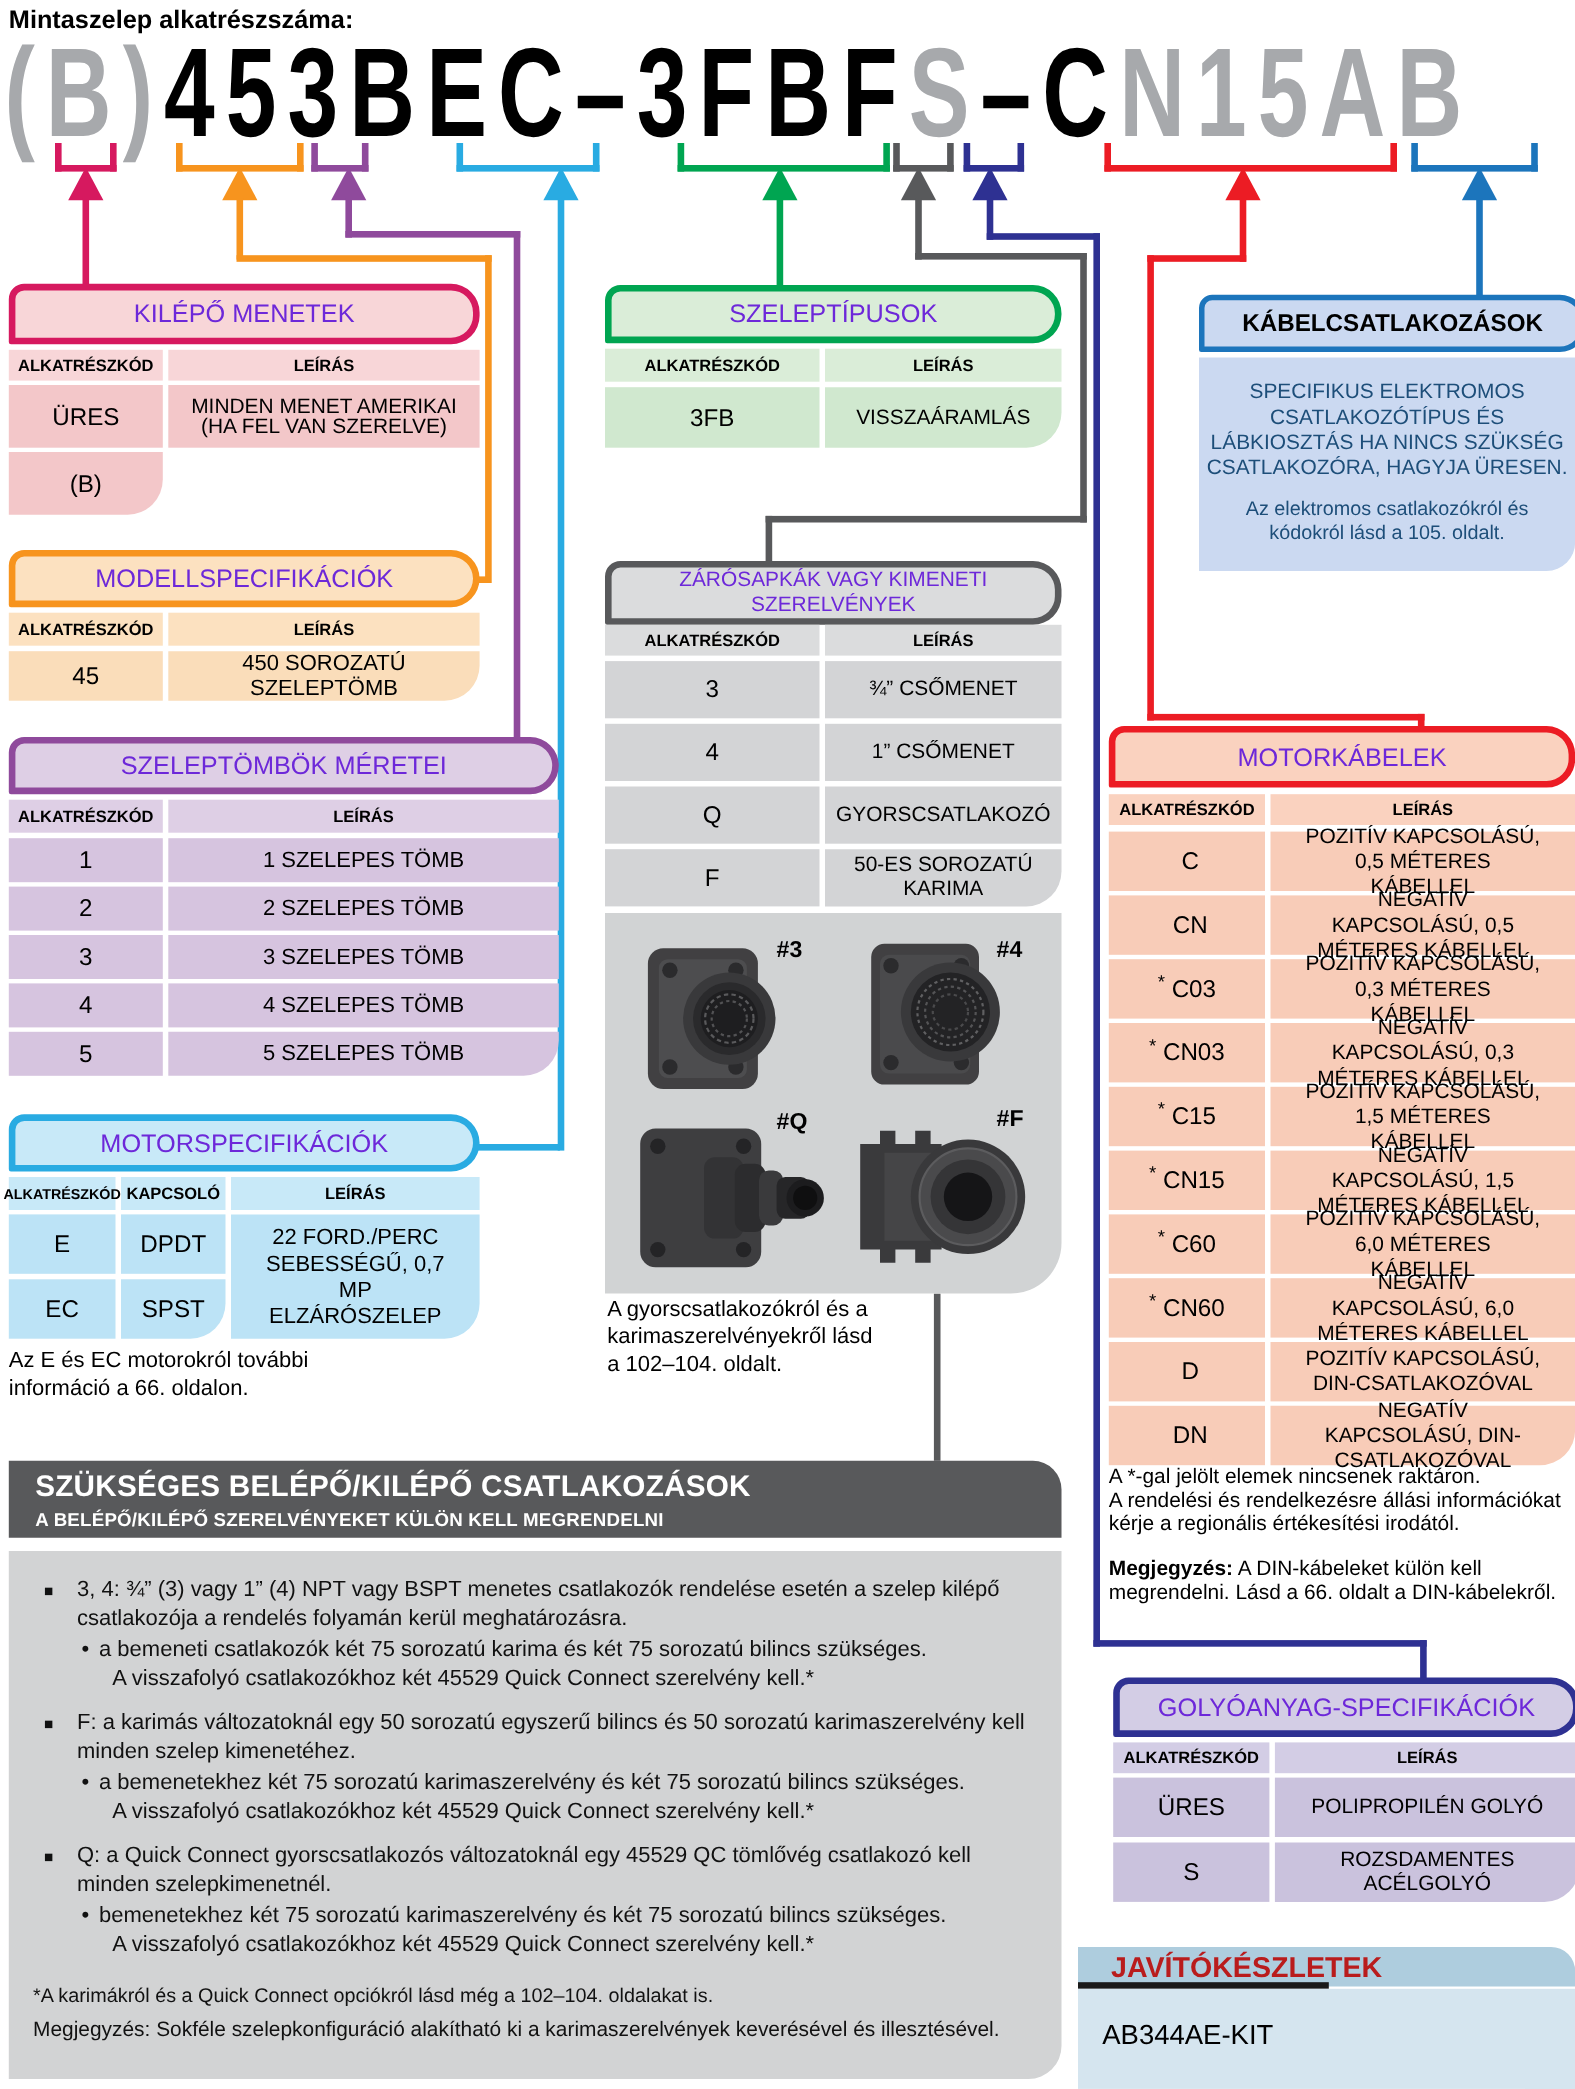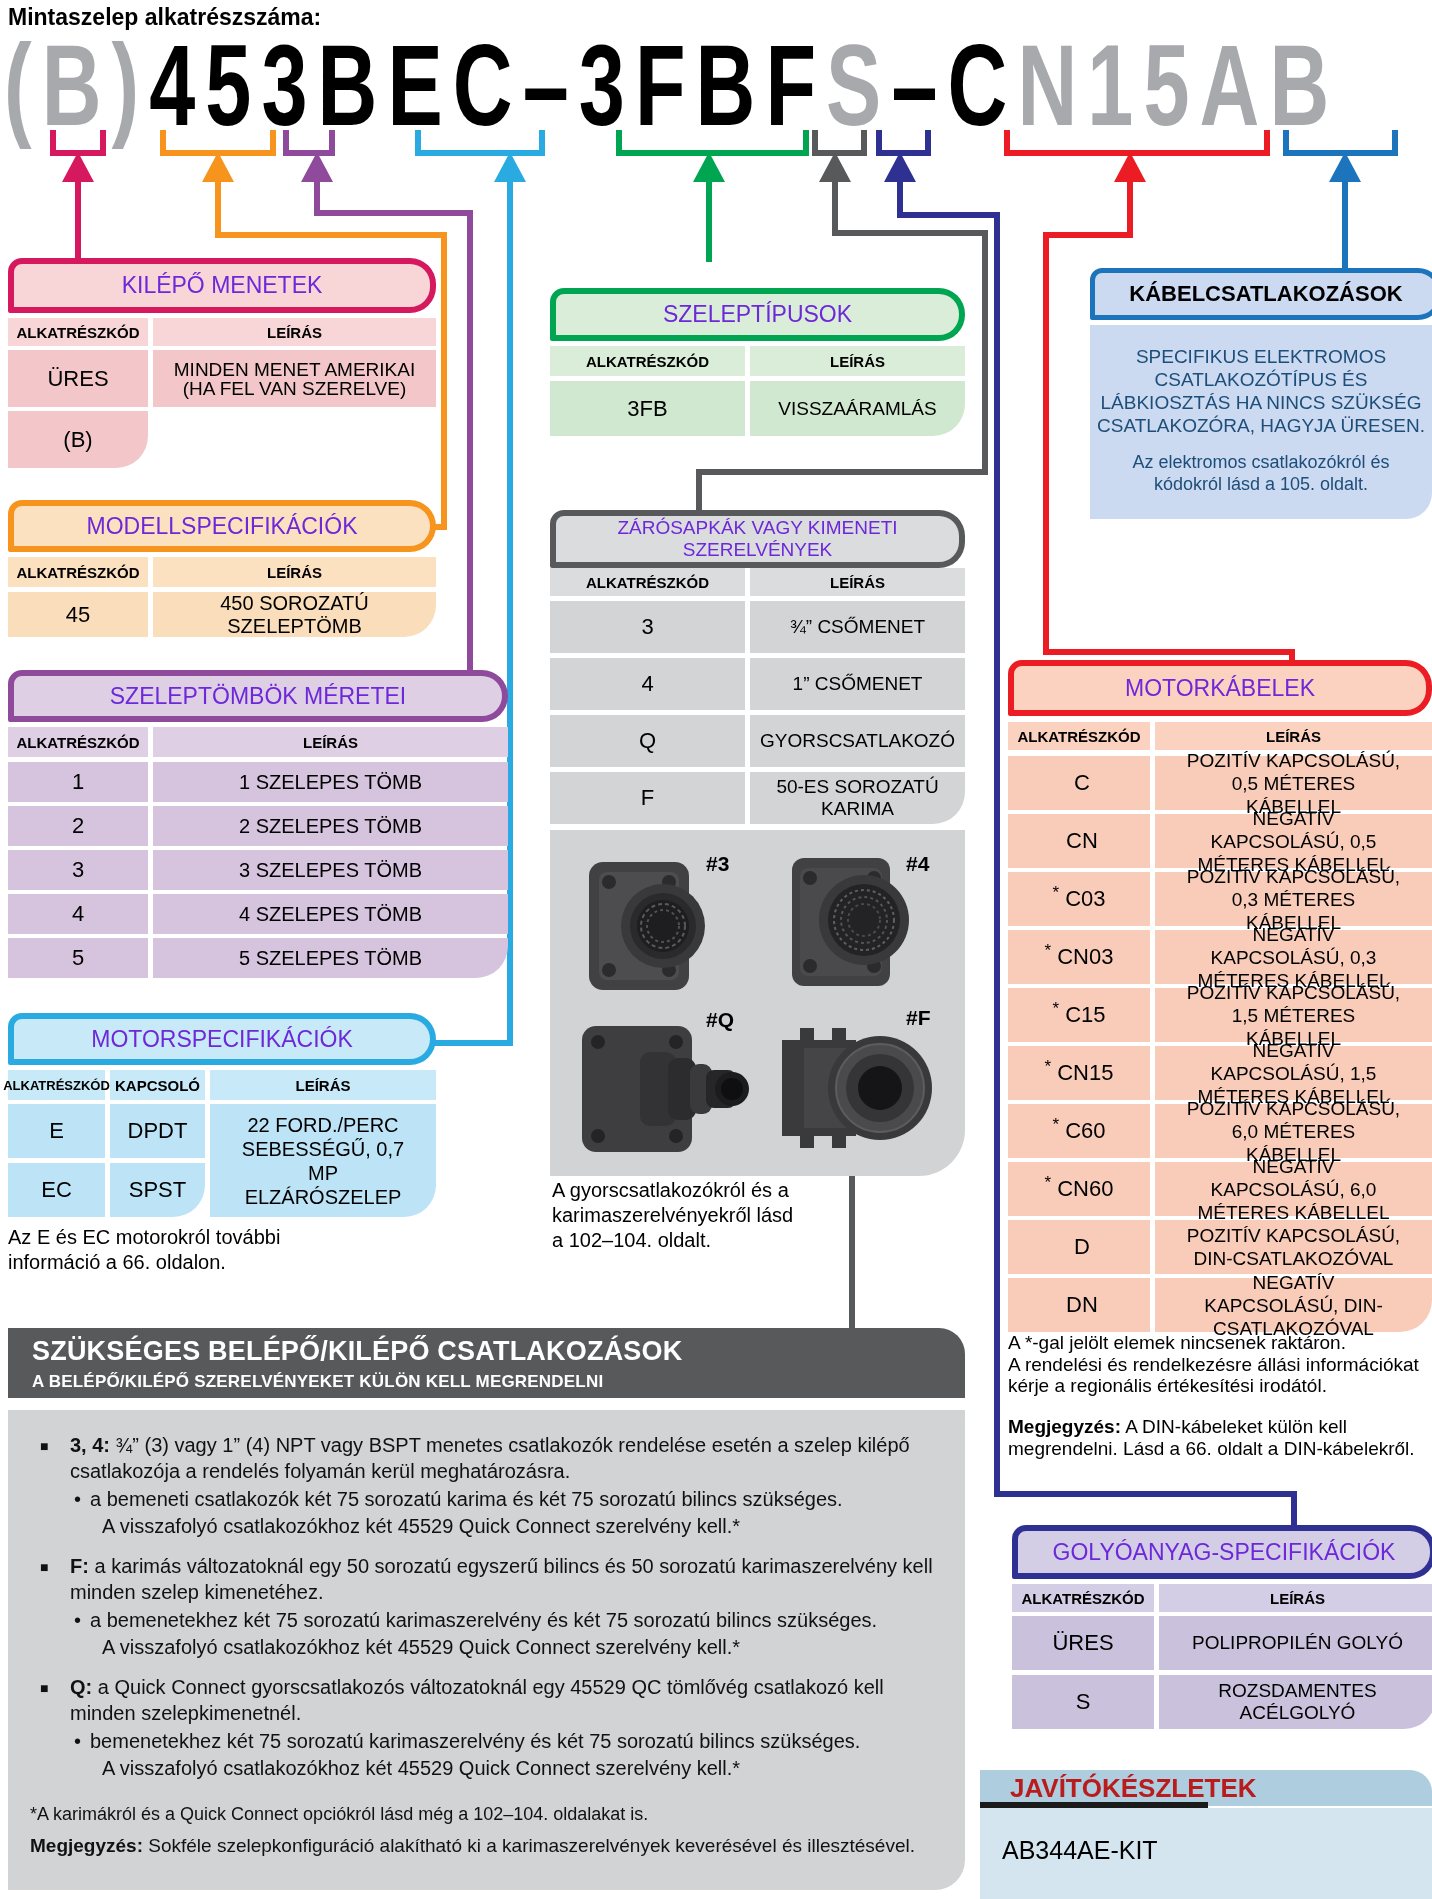--- a/index.html
+++ b/index.html
@@ -123,21 +123,21 @@
 
   
   .panel-band{left:8px;top:1328px;width:957px;height:70px;background:#58595B;border-radius:0 26px 0 0;color:#fff;
               padding:8px 0 0 24px;box-sizing:border-box;}
   .panel-band .t1{font-size:27px;font-weight:700;letter-spacing:.2px;}
   .panel-band .t2{font-size:17px;font-weight:700;margin-top:5px;letter-spacing:.2px;}
   .panel-body{left:8px;top:1410px;width:957px;height:480px;background:#D2D3D4;border-radius:0 0 30px 0;
               padding-top:22px;box-sizing:border-box;}
   .pline{position:relative;font-size:20px;line-height:26px;color:#111;}
   .pline .marker{position:absolute;}
-  .pline .lead{font-weight:700;}
+  .pline .lead{font-weight:400;}
   .pline.b{padding-left:62px;margin-top:14px;padding-right:30px;}
   .pline.b .marker{left:32px;top:1px;font-size:14px;}
   .pline.b.first{margin-top:0;}
   .pline.s{padding-left:82px;margin-top:2px;padding-right:20px;}
   .pline.s .marker{left:66px;top:0;font-size:20px;}
   .pline.c{padding-left:94px;margin-top:1px;padding-right:20px;}
   .pline.foot{padding-left:22px;margin-top:20px;font-size:18px;}
   .pline.note{padding-left:22px;margin-top:6px;font-size:19px;}
 
   
@@ -298,21 +298,21 @@
         <div class="cell code">EC</div>
         <div class="cell sw">SPST</div>
       </div>
       </div>
     <div class="mdesc">
         <span class="inner">22 FORD./PERC SEBESSÉGŰ, 0,7 MP ELZÁRÓSZELEP</span>
       </div>
   </div>
   <div class="abs motornote">Az E és EC motorokról további információ a 66. oldalon.</div>
 
-  <div class="tbl t-green" id="t-tipusok" style="height:150px;margin-top:29px;">
+  <div class="tbl t-green" id="t-tipusok" style="height:150px;">
     <div class="hdr">SZELEPTÍPUSOK</div>
     <div class="cols">
         <div class="code">ALKATRÉSZKÓD</div>
         <div class="desc">LEÍRÁS</div>
       </div>
     <div class="rows">
 
     <div class="row">
         <div class="cell code">3FB</div>
         <div class="cell desc">

